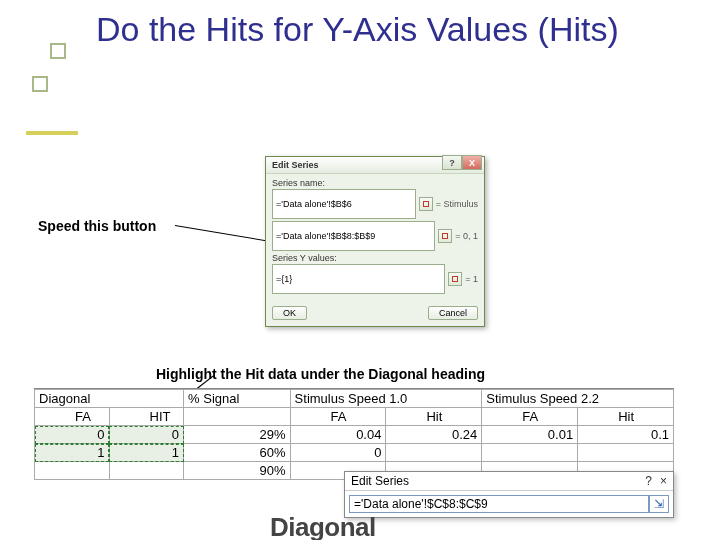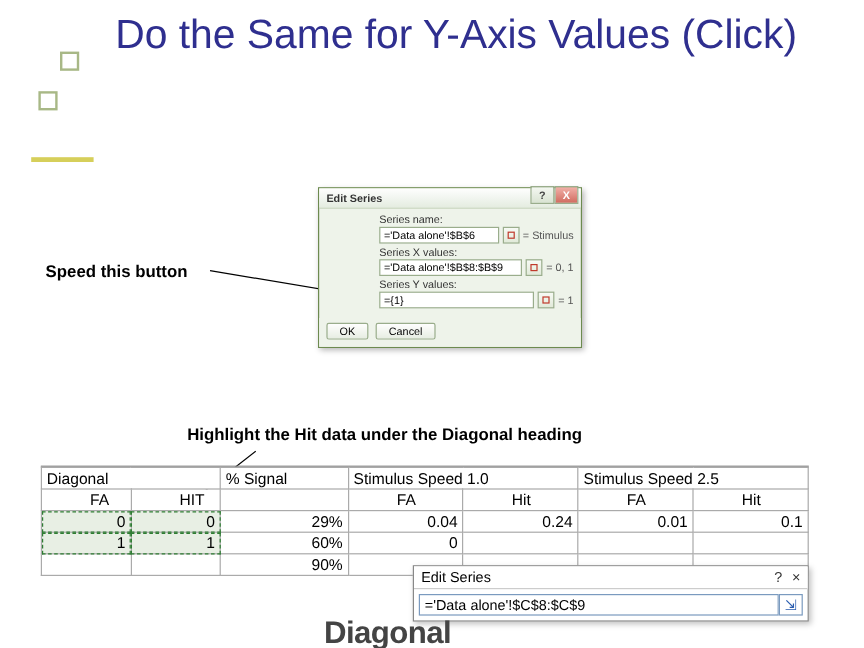--- a/index.html
+++ b/index.html
@@ -73,45 +73,45 @@
   }
   .dialog-title .win-btn {
     width: 20px; height: 15px;
     border: 1px solid #9aad8c;
     background: linear-gradient(#f4f7f1,#d9e3d2);
     display:flex; align-items:center; justify-content:center;
     font-size: 9px;
     color:#444;
   }
   .dialog-title .win-btn.close { background: linear-gradient(#f1b0a8,#d16c60); color:#fff; }
-  .dialog-body { padding: 4px 6px 6px 6px; margin-left: 44px; }
+  .dialog-body { padding: 4px 6px 6px 6px; }
   .drow { margin-bottom: 2px; }
   .drow label { display:block; color:#333; font-size:9px; margin-bottom:1px; }
   .drow .inline { display:flex; align-items:center; gap:3px; }
   .drow input {
     flex: 1;
     min-width: 0;
     border: 1px solid #9aad8c;
     background: #fff;
     font-size: 9px;
     padding: 1px 3px;
-    height: 14px;
+    height: 30px;
     font-family: Tahoma, sans-serif;
   }
   .collapse-btn {
     width: 14px; height: 14px;
     border: 1px solid #9aad8c;
     background: linear-gradient(#f7faf5,#e1ead9);
     display:flex; align-items:center; justify-content:center;
   }
   .collapse-btn span { width:6px; height:6px; border:1px solid #c0392b; display:block; }
   .eq { color:#555; font-size:9px; white-space:nowrap; }
   .dialog-buttons {
     display:flex;
-    justify-content:flex-start;
+    justify-content:space-between;
     gap:6px;
     padding: 4px 6px 6px 6px;
     background: #eef3ea;
   }
   .dialog-buttons button {
     font-size: 9px;
     padding: 1px 10px;
     border: 1px solid #9aad8c;
     background: linear-gradient(#fefefe,#e7ede2);
     border-radius: 2px;
@@ -201,21 +201,21 @@
     letter-spacing: -0.5px;
   }
 </style>
 </head>
 <body>
 
 <div class="bullet-square" style="left:50px; top:43px;"></div>
 <div class="bullet-square" style="left:32px; top:76px;"></div>
 <div class="bullet-hline" style="left:26px; top:131px; width:52px;"></div>
 
-<div class="slide-title">Do the Same for Y-Axis Values (Click)</div>
+<div class="slide-title">Do the Hits for Y-Axis Values (Hits)</div>
 
 <div class="instr" style="left:38px; top:218px;">Speed this button</div>
 
 <div class="arrow-line" style="left:175px; top:225px; width:248px; transform: rotate(9.5deg);"></div>
 <div class="arrow-head" style="left:418px; top:262px; border-left:8px solid #000; border-top:4px solid transparent; border-bottom:4px solid transparent;"></div>
 
 <div class="dialog">
   <div class="dialog-title">
     <span>Edit Series</span>
     <div class="win-btns">
@@ -228,21 +228,20 @@
       <label>Series name:</label>
       <div class="inline">
         <input value="='Data alone'!$B$6" style="">
         <div class="collapse-btn">
             <span></span>
           </div>
         <span class="eq">= Stimulus</span>
       </div>
     </div>
     <div class="drow">
-      <label>Series X values:</label>
       <div class="inline">
         <input value="='Data alone'!$B$8:$B$9" style="">
         <div class="collapse-btn">
             <span></span>
           </div>
         <span class="eq">= 0, 1</span>
       </div>
     </div>
     <div class="drow">
       <label>Series Y values:</label>
@@ -254,33 +253,33 @@
         <span class="eq">= 1</span>
       </div>
     </div>
   </div>
   <div class="dialog-buttons">
     <button>OK</button>
     <button>Cancel</button>
   </div>
 </div>
 
-<div class="instr" style="left:115px; top:354px;padding-left:41px;">Highlight the Hit data under the Diagonal heading</div>
+<div class="instr" style="left:115px; top:366px;padding-left:41px;">Highlight the Hit data under the Diagonal heading</div>
 
 <div class="arrow-line" style="left:128px; top:442px; width:108px; transform: rotate(-38deg);"></div>
 <div class="arrow-head" style="left:122px; top:440px; border-right:8px solid #000; border-top:4px solid transparent; border-bottom:4px solid transparent;"></div>
 
 <div class="sheet">
   <table>
     <tbody>
         <tr class="grp">
       <td colspan="2">Diagonal</td>
       <td>% Signal</td>
       <td colspan="2">Stimulus Speed 1.0</td>
-      <td colspan="2">Stimulus Speed 2.5</td>
+      <td colspan="2">Stimulus Speed 2.2</td>
     </tr>
     <tr class="hdr">
       <td style="width:70px">FA</td>
       <td style="width:70px">HIT</td>
       <td style="width:100px"></td>
       <td style="width:90px">FA</td>
       <td style="width:90px">Hit</td>
       <td style="width:90px">FA</td>
       <td style="width:90px">Hit</td>
     </tr>

